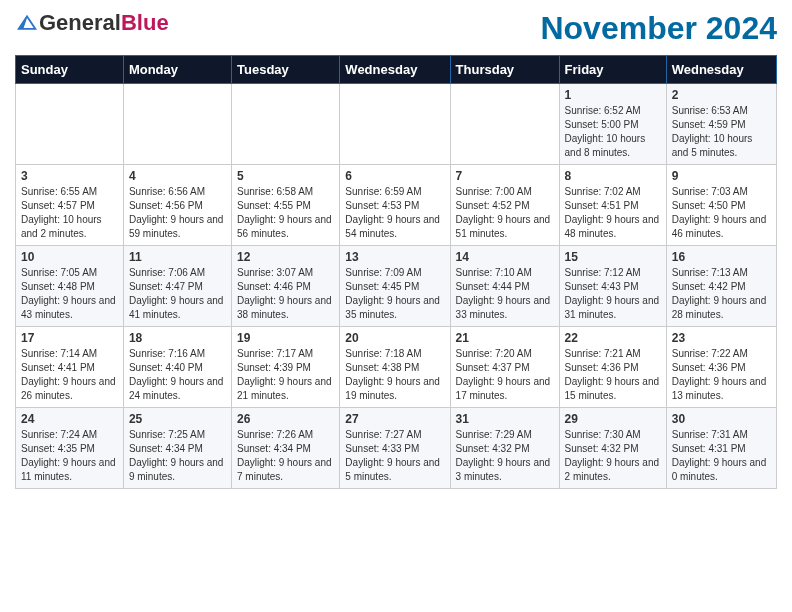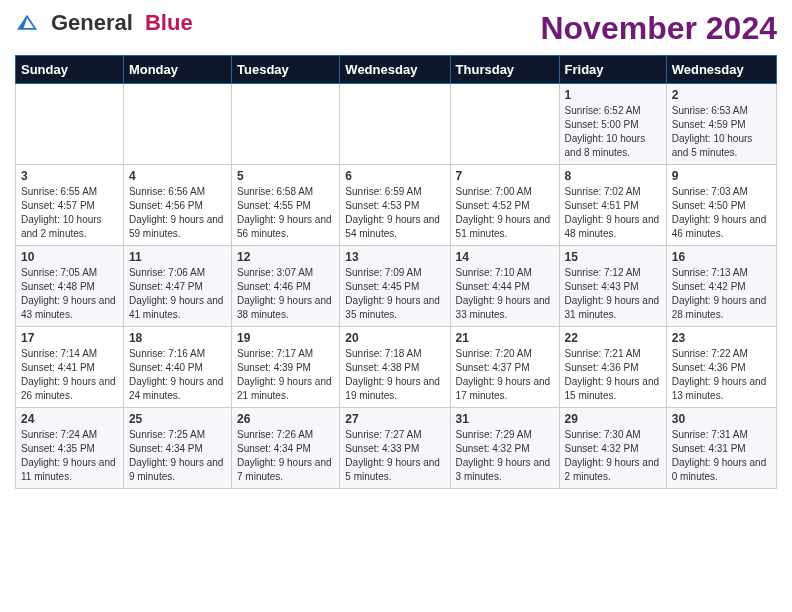--- a/index.html
+++ b/index.html
@@ -20,21 +20,21 @@
       margin-bottom: 8px;
     }
     .logo {
       display: flex;
       flex-direction: column;
       align-items: flex-start;
     }
     .logo-text {
       display: flex;
       align-items: center;
-      gap: 12px;
+      gap: 0;
     }
     .logo-general {
       font-size: 22px;
       font-weight: bold;
       color: #333;
     }
     .logo-blue {
       font-size: 22px;
       font-weight: bold;
       color: #be185d;
@@ -42,21 +42,21 @@
     .logo-icon {
       width: 24px;
       height: 20px;
     }
     .title-section {
       text-align: right;
     }
     .month-title {
       font-size: 32px;
       font-weight: bold;
-      color: #701a75;
+      color: #0369a1;
     }
     .location {
       font-size: 15px;
       color: #555;
     }
     table {
       width: 100%;
       border-collapse: collapse;
     }
     thead tr {

